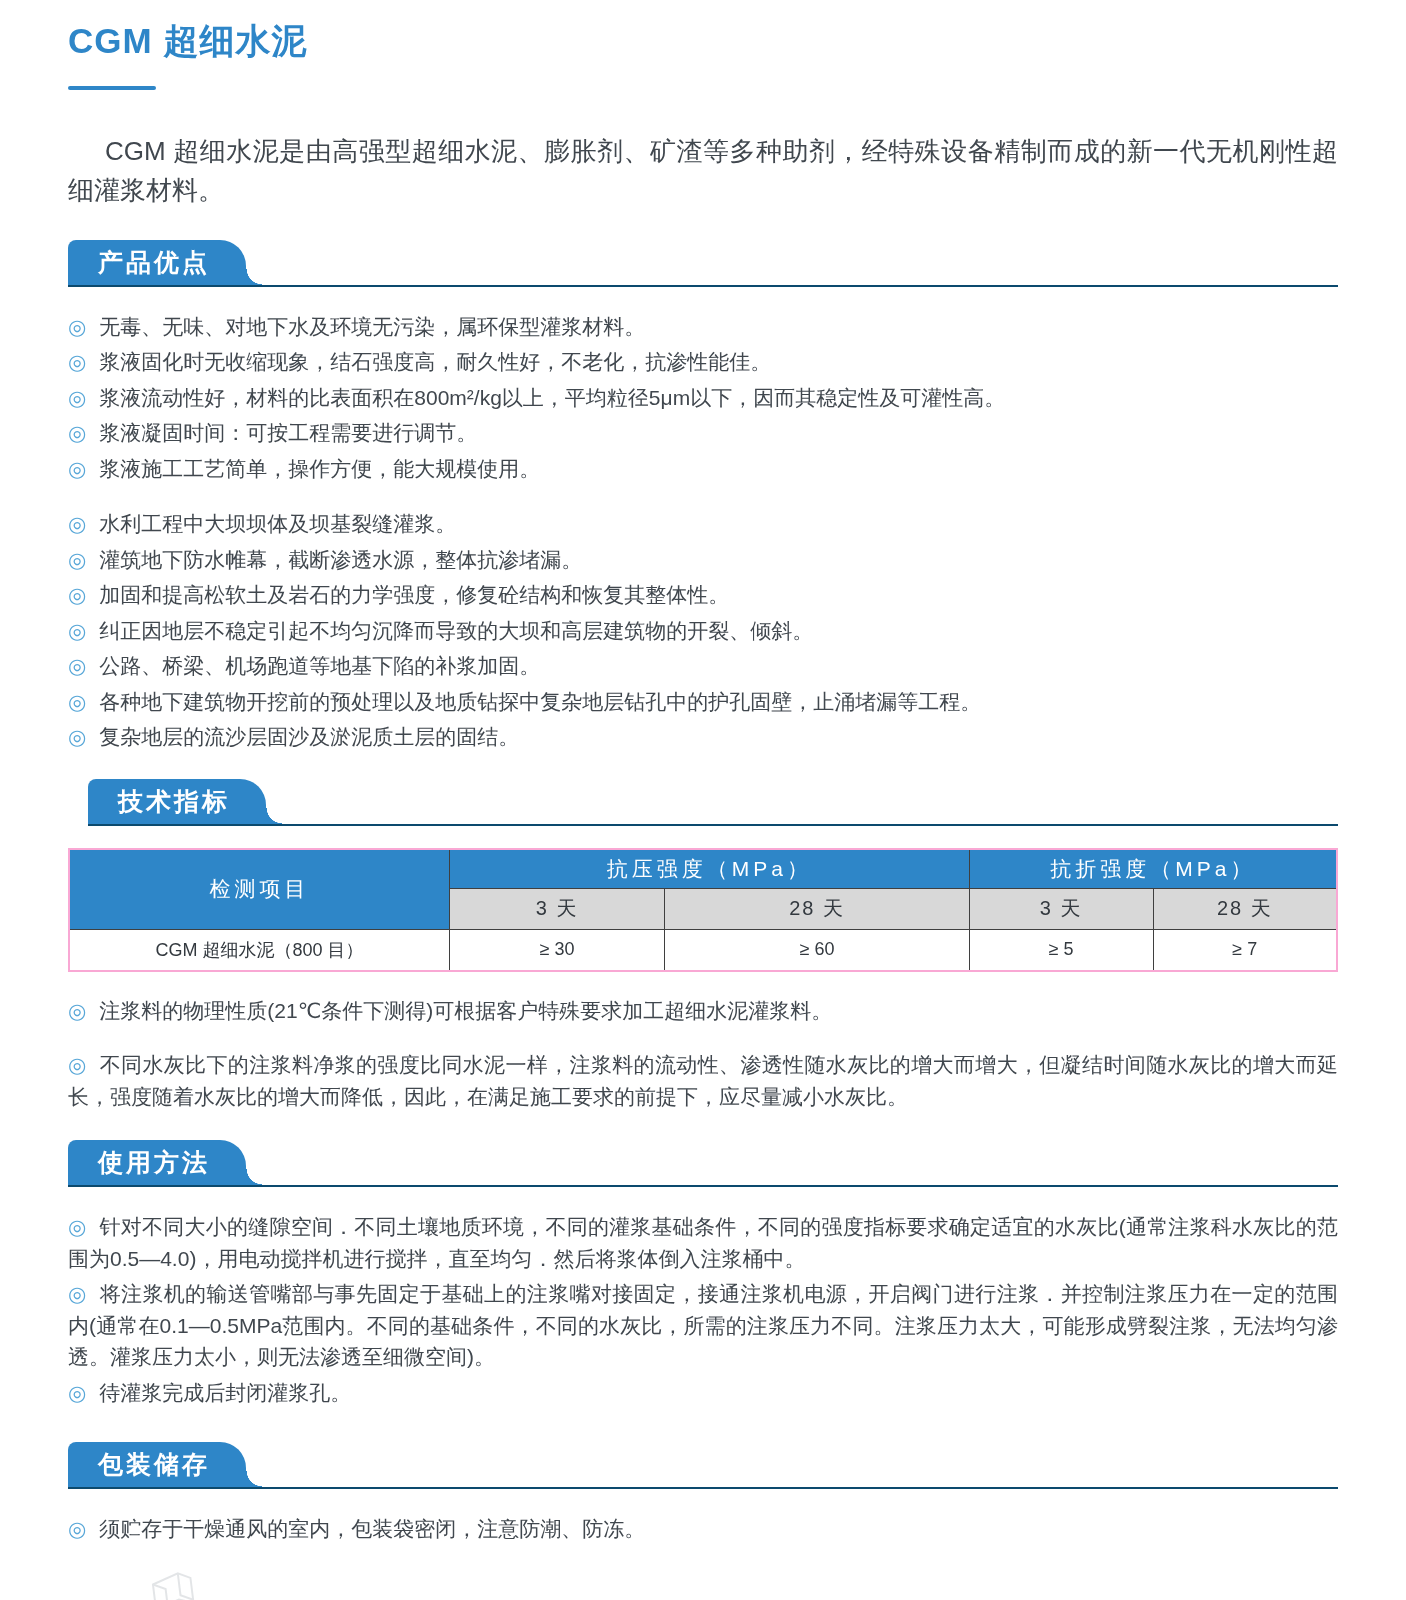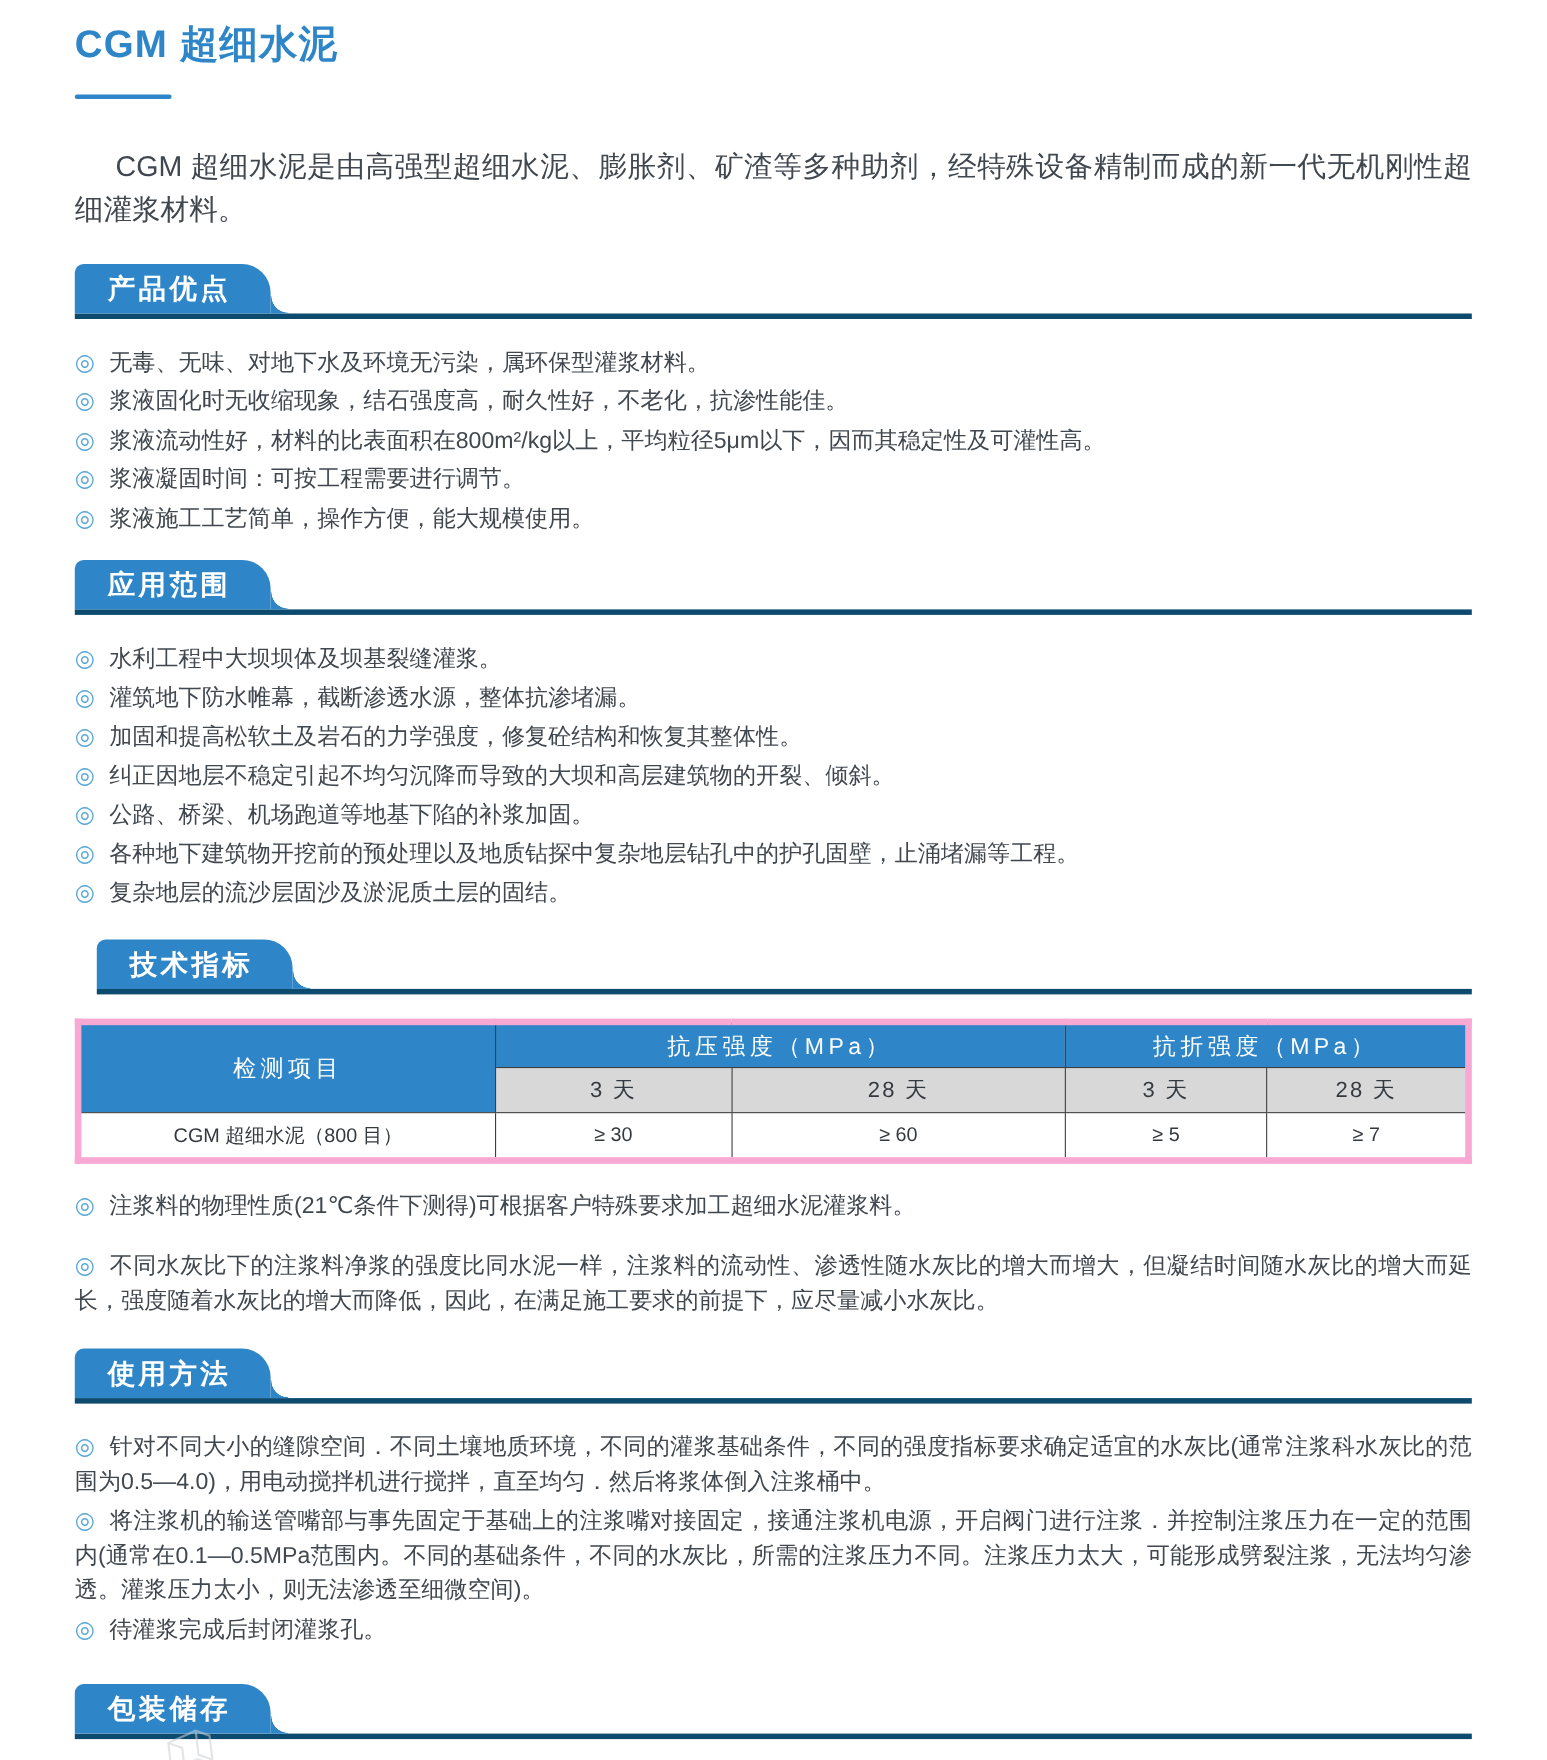--- a/index.html
+++ b/index.html
@@ -16,21 +16,21 @@
   
   .page-title {
     margin:0; color:#2e86c8; font-size:35px; font-weight:bold; letter-spacing:1px;
     line-height:1.3;
   }
   .title-underline { width:88px; height:4px; background:#2e86c8; margin-top:22px; border-radius:2px; }
 
   .intro { margin:42px 0 0 0; font-size:26px; line-height:1.5; text-indent:37px; text-align:justify; }
 
   
-  .section-header { position:relative; height:45px; border-bottom:5px solid #0c4a6e; }
+  .section-header { position:relative; height:45px; border-bottom:2px solid #0c4a6e; }
   .section-tab {
     position:absolute; left:0; bottom:0; height:45px;
     background:#2e86c8; color:#ffffff;
     font-size:25px; font-weight:bold; letter-spacing:3px;
     display:flex; align-items:center;
     padding:0 36px 0 30px;
     border-radius:8px 26px 0 0;
   }
   .section-tab::after {
     content:""; position:absolute; right:-16px; bottom:0; width:16px; height:16px;
@@ -44,21 +44,21 @@
 
   .mt-adv { margin-top:30px; }
   .mt-app { margin-top:22px; }
   .mt-spec { margin-top:26px;margin-left:20px; }
   .mt-usage { margin-top:28px; }
   .mt-storage { margin-top:34px; }
 
   
   .spec-table {
     width:100%; border-collapse:collapse; margin-top:22px;
-    border:6px solid #f9a8d4;
+    border:2px solid #f9a8d4;
   }
   .spec-table th, .spec-table td {
     border:1.5px solid #3f3f3f; text-align:center; font-weight:normal;
   }
   .spec-table .head-row th {
     background:#2e86c8; color:#ffffff; font-size:21px; letter-spacing:4px; height:36px;
   }
   .spec-table .sub-row td { background:#d8d8d8; color:#33393f; font-size:20px; letter-spacing:2px; height:38px; }
   .spec-table .data-row td { background:#ffffff; color:#33393f; font-size:18px; height:38px; }
 
@@ -84,25 +84,20 @@
     </div>
   </div>
   <div class="bullets">
       <p class="bullet"><span class="bullet-icon">◎</span><span>无毒、无味、对地下水及环境无污染，属环保型灌浆材料。</span></p>
       <p class="bullet"><span class="bullet-icon">◎</span><span>浆液固化时无收缩现象，结石强度高，耐久性好，不老化，抗渗性能佳。</span></p>
       <p class="bullet"><span class="bullet-icon">◎</span><span>浆液流动性好，材料的比表面积在800m²/kg以上，平均粒径5μm以下，因而其稳定性及可灌性高。</span></p>
       <p class="bullet"><span class="bullet-icon">◎</span><span>浆液凝固时间：可按工程需要进行调节。</span></p>
       <p class="bullet"><span class="bullet-icon">◎</span><span>浆液施工工艺简单，操作方便，能大规模使用。</span></p>
     </div>
 
-  <div class="section-header mt-app">
-    <div class="section-tab">
-      <span>应用范围</span>
-    </div>
-  </div>
   <div class="bullets">
       <p class="bullet"><span class="bullet-icon">◎</span><span>水利工程中大坝坝体及坝基裂缝灌浆。</span></p>
       <p class="bullet"><span class="bullet-icon">◎</span><span>灌筑地下防水帷幕，截断渗透水源，整体抗渗堵漏。</span></p>
       <p class="bullet"><span class="bullet-icon">◎</span><span>加固和提高松软土及岩石的力学强度，修复砼结构和恢复其整体性。</span></p>
       <p class="bullet"><span class="bullet-icon">◎</span><span>纠正因地层不稳定引起不均匀沉降而导致的大坝和高层建筑物的开裂、倾斜。</span></p>
       <p class="bullet"><span class="bullet-icon">◎</span><span>公路、桥梁、机场跑道等地基下陷的补浆加固。</span></p>
       <p class="bullet"><span class="bullet-icon">◎</span><span>各种地下建筑物开挖前的预处理以及地质钻探中复杂地层钻孔中的护孔固壁，止涌堵漏等工程。</span></p>
       <p class="bullet"><span class="bullet-icon">◎</span><span>复杂地层的流沙层固沙及淤泥质土层的固结。</span></p>
     </div>
 

